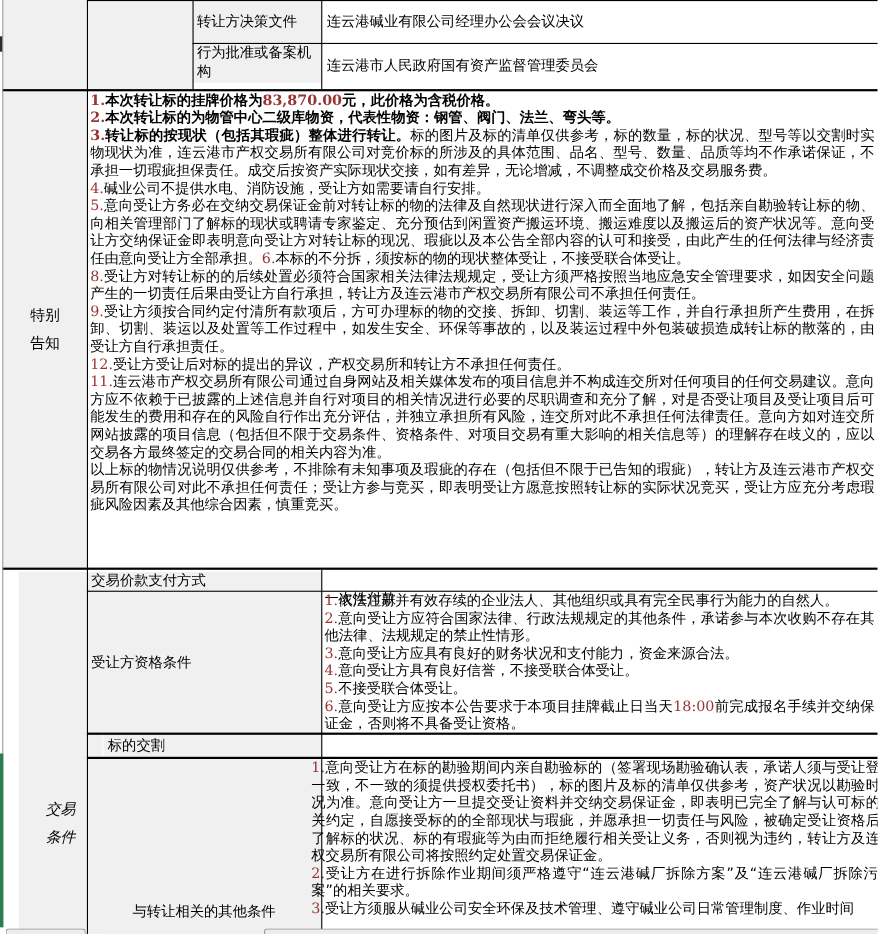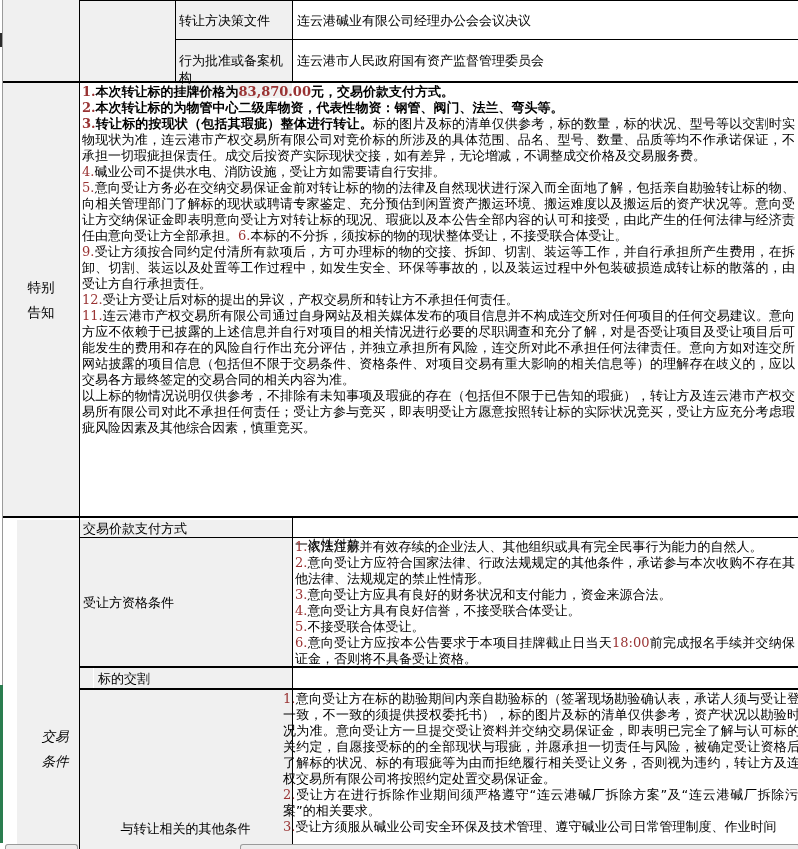--- a/index.html
+++ b/index.html
@@ -37,37 +37,38 @@
   <div class="cell gray" style="left:3px;top:0;width:76px;height:81px;"></div>
   <div class="cell gray" style="left:79px;top:1px;width:96px;height:80px;"></div>
 
   <div class="cell gray vflex lbl" style="left:175px;top:1px;width:117px;height:38px;">
     <span>转让方决策文件</span>
   </div>
   <div class="cell vflex val" style="left:292px;top:1px;width:506px;height:38px;">
     <span>连云港碱业有限公司经理办公会会议决议</span>
   </div>
 
-  <div class="cell gray vflex lbl" style="left:175px;top:39px;width:117px;height:59px;">
+  <div class="cell gray vflex lbl" style="left:175px;top:39px;width:117px;height:36px;">
     <span>行为批准或备案机构</span>
   </div>
   <div class="cell vflex val" style="left:292px;top:39px;width:404px;height:42px;">
     <span>连云港市人民政府国有资产监督管理委员会</span>
   </div>
 
   <div class="cell gray vflex" style="left:3px;top:83px;width:76px;height:433px;">
     <div class="seclbl">特别
 告知</div>
   </div>
   <div class="cell content" style="left:79px;top:83px;width:719px;height:433px;">
-      <div class="para"><span class="b"><span class="num">1.</span><span>本次转让标的挂牌价格为</span><span class="num">83,870.00</span><span>元，交易价款支付方式。</span></span></div>
+      <div class="para"><span class="b"><span class="num">1.</span><span>本次转让标的挂牌价格为</span><span class="num">83,870.00</span><span>元，此价格为含税价格。</span></span></div>
       <div class="para"><span class="b"><span class="num">2.</span><span>本次转让标的为物管中心二级库物资，代表性物资：钢管、阀门、法兰、弯头等。</span></span></div>
       <div class="para"><span class="b"><span class="num">3.</span><span>转让标的按现状（包括其瑕疵）整体进行转让。</span></span><span><span>标的图片及标的清单仅供参考，标的数量，标的状况、型号等以交割时实物现状为准，连云港市产权交易所有限公司对竞价标的所涉及的具体范围、品名、型号、数量、品质等均不作承诺保证，不承担一切瑕疵担保责任。成交后按资产实际现状交接，如有差异，无论增减，不调整成交价格及交易服务费。</span></span></div>
       <div class="para"><span><span class="num">4.</span><span>碱业公司不提供水电、消防设施，受让方如需要请自行安排。</span></span></div>
       <div class="para"><span><span class="num">5.</span><span>意向受让方务必在交纳交易保证金前对转让标的物的法律及自然现状进行深入而全面地了解，包括亲自勘验转让标的物、向相关管理部门了解标的现状或聘请专家鉴定、充分预估到闲置资产搬运环境、搬运难度以及搬运后的资产状况等。意向受让方交纳保证金即表明意向受让方对转让标的现况、瑕疵以及本公告全部内容的认可和接受，由此产生的任何法律与经济责任由意向受让方全部承担。</span><span class="num">6.</span><span>本标的不分拆，须按标的物的现状整体受让，不接受联合体受让。</span></span></div>
+      <div class="para"><span><span class="num">8.</span><span>受让方对转让标的的后续处置必须符合国家相关法律法规规定，受让方须严格按照当地应急安全管理要求，如因安全问题产生的一切责任后果由受让方自行承担，转让方及连云港市产权交易所有限公司不承担任何责任。</span></span></div>
       <div class="para"><span><span class="num">9.</span><span>受让方须按合同约定付清所有款项后，方可办理标的物的交接、拆卸、切割、装运等工作，并自行承担所产生费用，在拆卸、切割、装运以及处置等工作过程中，如发生安全、环保等事故的，以及装运过程中外包装破损造成转让标的散落的，由受让方自行承担责任。</span></span></div>
       <div class="para"><span><span class="num">12.</span><span>受让方受让后对标的提出的异议，产权交易所和转让方不承担任何责任。</span></span></div>
       <div class="para"><span><span class="num">11.</span><span>连云港市产权交易所有限公司通过自身网站及相关媒体发布的项目信息并不构成连交所对任何项目的任何交易建议。意向方应不依赖于已披露的上述信息并自行对项目的相关情况进行必要的尽职调查和充分了解，对是否受让项目及受让项目后可能发生的费用和存在的风险自行作出充分评估，并独立承担所有风险，连交所对此不承担任何法律责任。意向方如对连交所网站披露的项目信息（包括但不限于交易条件、资格条件、对项目交易有重大影响的相关信息等）的理解存在歧义的，应以交易各方最终签定的交易合同的相关内容为准。</span></span></div>
       <div class="para"><span><span>以上标的物情况说明仅供参考，不排除有未知事项及瑕疵的存在（包括但不限于已告知的瑕疵），转让方及连云港市产权交易所有限公司对此不承担任何责任；受让方参与竞买，即表明受让方愿意按照转让标的实际状况竞买，受让方应充分考虑瑕疵风险因素及其他综合因素，慎重竞买。</span></span></div>
     </div>
 
   <div class="cell gray" style="left:17px;top:520px;width:76px;height:329px;font-style:italic;">
     <div class="seclbl" style="padding-top:204px;">交易
 条件</div>
   </div>

